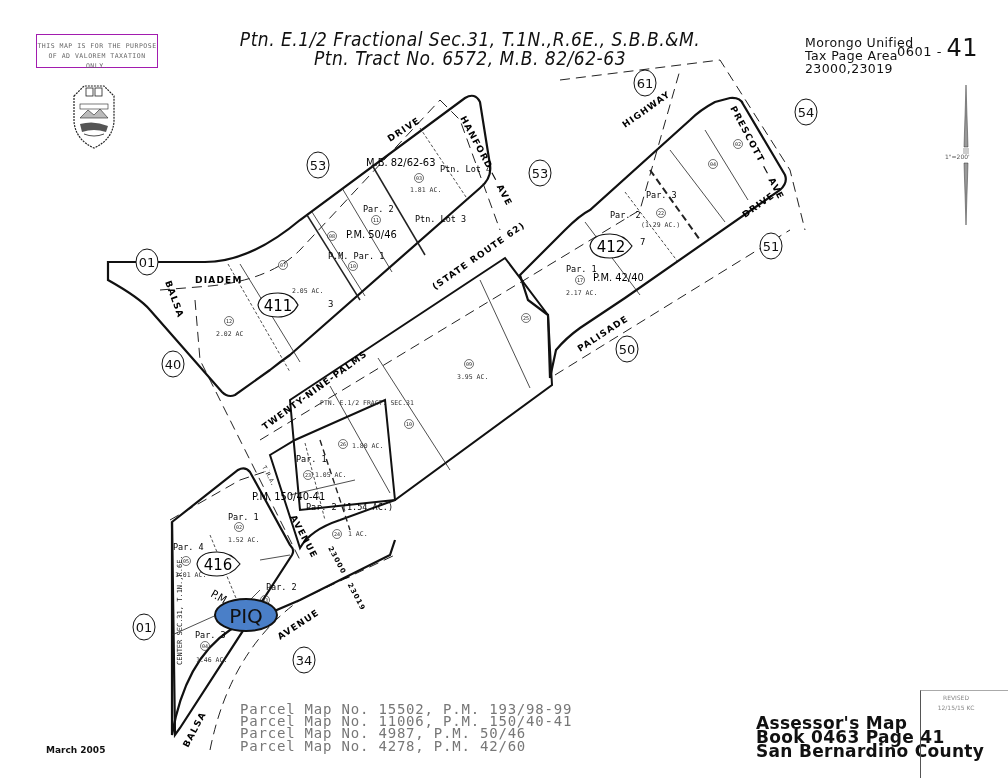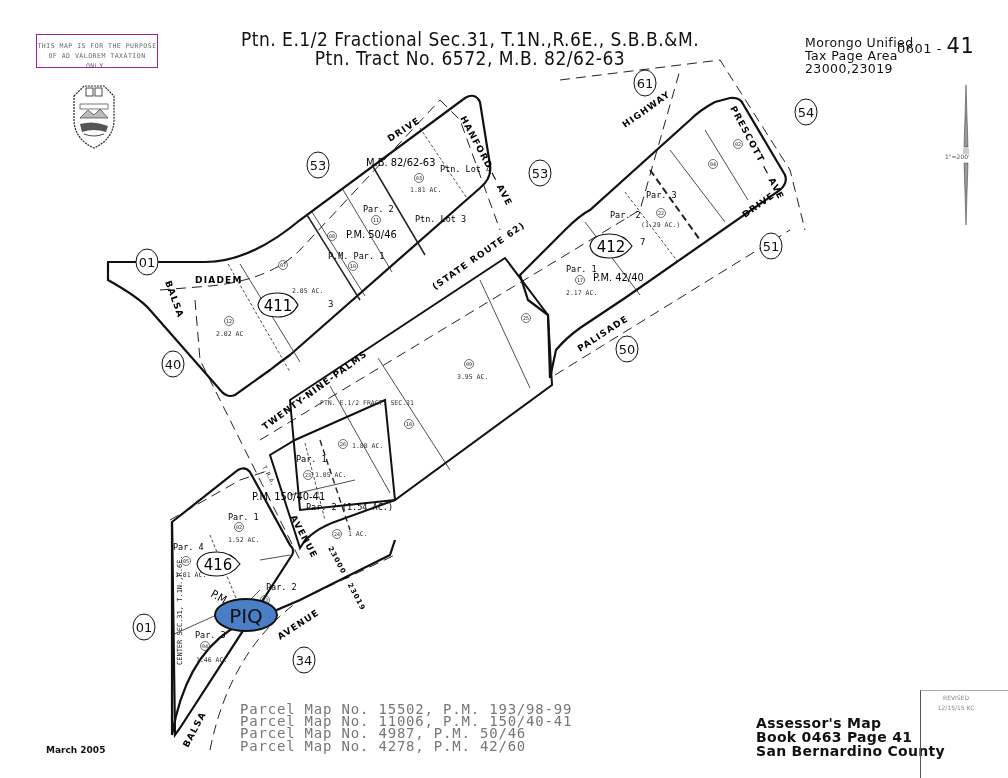--- a/index.html
+++ b/index.html
@@ -1,27 +1,27 @@
 <!DOCTYPE html>
 <html><head>
 <meta charset="utf-8">
 <style>
   html, body { margin:0; padding:0; background:#ffffff; }
   body { width:1008px; height:778px; position:relative; overflow:hidden; font-family:"DejaVu Sans Mono", monospace; color:#111; }
   .abs { position:absolute; }
   #disclaimer { left:36px; top:34px; width:122px; height:34px; border:1px solid #a21caf; font-size:6.5px; letter-spacing:0.5px; color:#666; text-align:center; line-height:10px; padding-top:6px; box-sizing:border-box; }
   #seal { left:68px; top:82px; width:52px; height:68px; }
-  #title { left:190px; top:30px; width:560px; text-align:center; font-family:"DejaVu Sans Condensed","DejaVu Sans",sans-serif; font-size:19px; line-height:19px; letter-spacing:0.5px; }
+  #title { left:190px; top:30px; width:560px; text-align:center; font-family:"DejaVu Sans Condensed","DejaVu Sans",sans-serif; font-size:19px; line-height:19px; letter-spacing:0.5px;font-style:italic; }
   #tra { left:757px; top:36px; font-family:"DejaVu Sans",sans-serif; font-size:12.5px; line-height:13px; letter-spacing:0.4px;margin-left:48px; }
   #bookpage { left:897px; top:34px; font-family:"DejaVu Sans",sans-serif; font-size:13px; letter-spacing:0.5px; }
-  #bookpage .big { font-size:21px; }
+  #bookpage .big { font-size:24px; }
   #scale { left:958px; top:85px; width:16px; height:140px; }
   #scale-label { left:945px; top:153px; font-size:6px; color:#555; font-family:"DejaVu Sans",sans-serif; }
   #parcelmaps { left:240px; top:703px; font-size:14px; line-height:12.2px; color:#777; letter-spacing:0.8px; }
-  #assessor { left:756px; top:716px; font-family:"DejaVu Sans",sans-serif; font-size:14px; line-height:14px; letter-spacing:0.3px; font-weight:bold; }
+  #assessor { left:756px; top:716px; font-family:"DejaVu Sans",sans-serif; font-size:17px; line-height:14px; letter-spacing:0.3px; font-weight:bold; }
   #revised-box { left:920px; top:690px; width:88px; height:88px; border-left:1px solid #555; border-top:1px solid #aaa; }
   #revised { left:926px; top:693px; font-size:6px; color:#888; text-align:center; width:60px; line-height:10px; font-family:"DejaVu Sans",sans-serif; }
   #date { left:46px; top:745px; font-family:"DejaVu Sans",sans-serif; font-size:9px; font-weight:bold; }
   svg#map { position:absolute; left:0; top:0; }
   svg text { font-family:"DejaVu Sans Mono", monospace; }
   .road { font-family:"DejaVu Sans",sans-serif; font-weight:bold; font-size:9px; letter-spacing:1.2px; }
   .dim { font-size:5px; fill:#444; }
   .lbl { font-size:8.5px; font-family:"DejaVu Sans",sans-serif; }
   .ac { font-size:6.5px; fill:#333; }
   .pm { font-size:11px; font-family:"DejaVu Sans Condensed","DejaVu Sans",sans-serif; }

